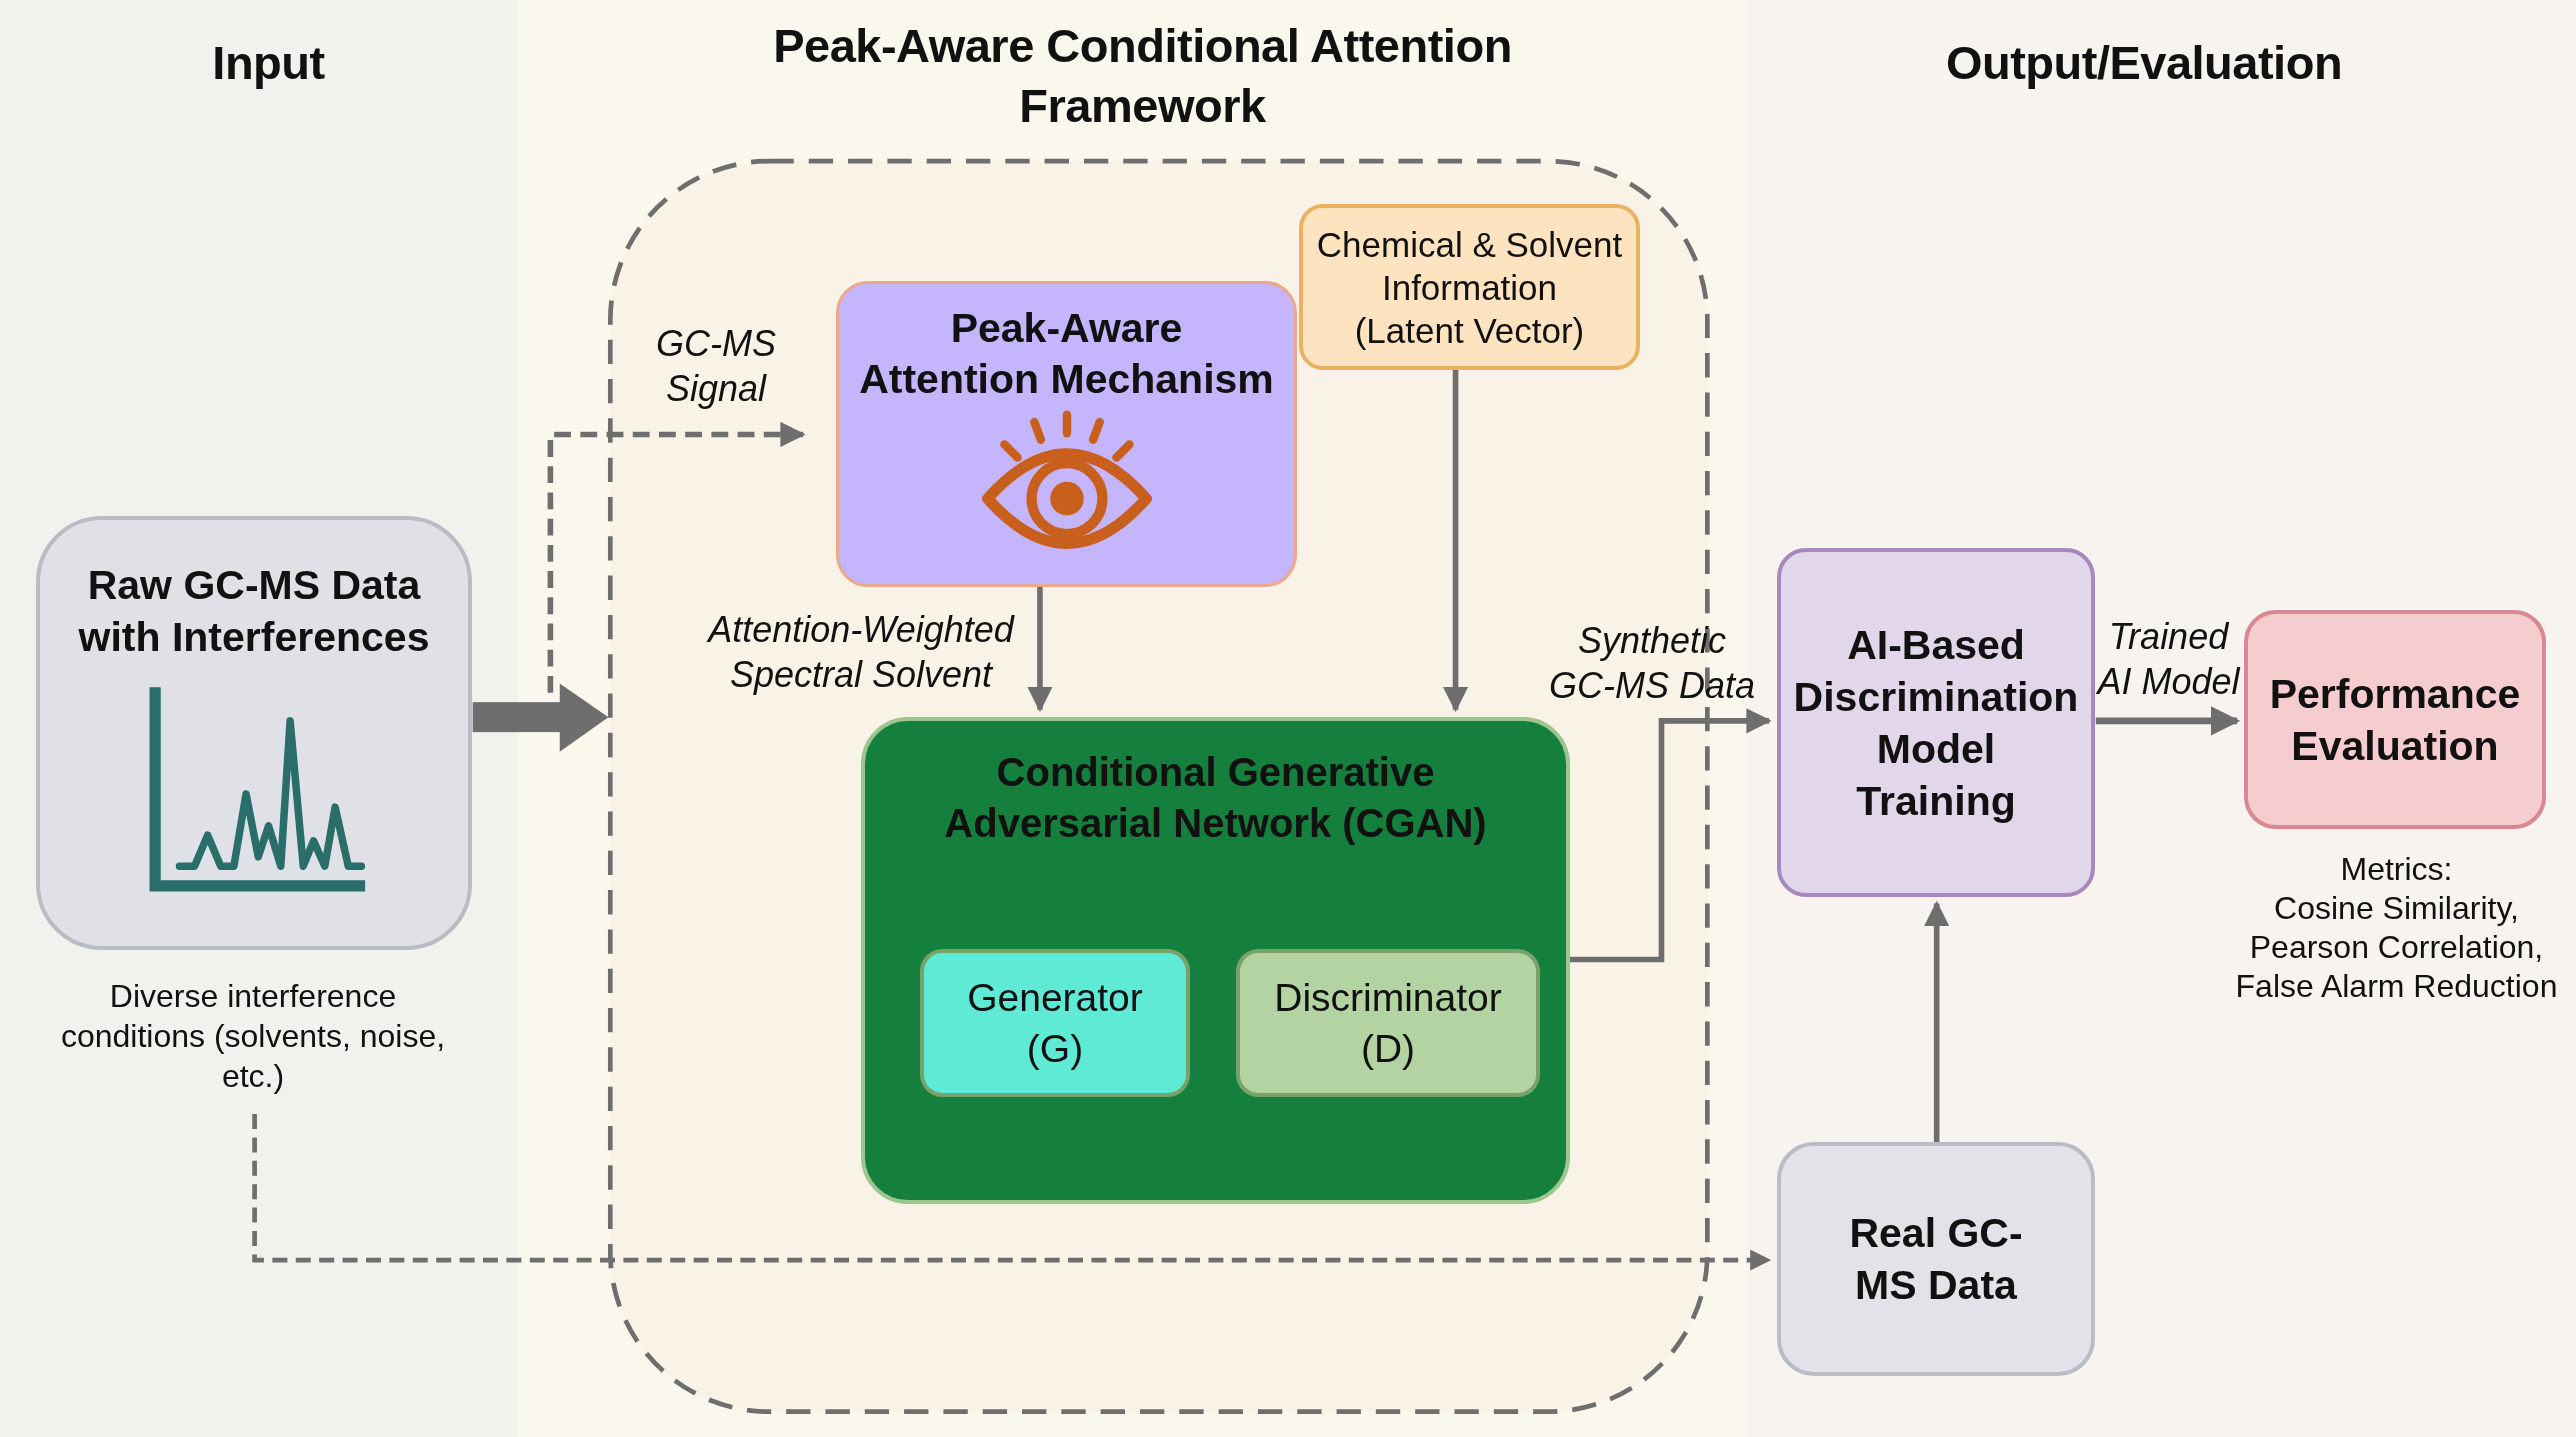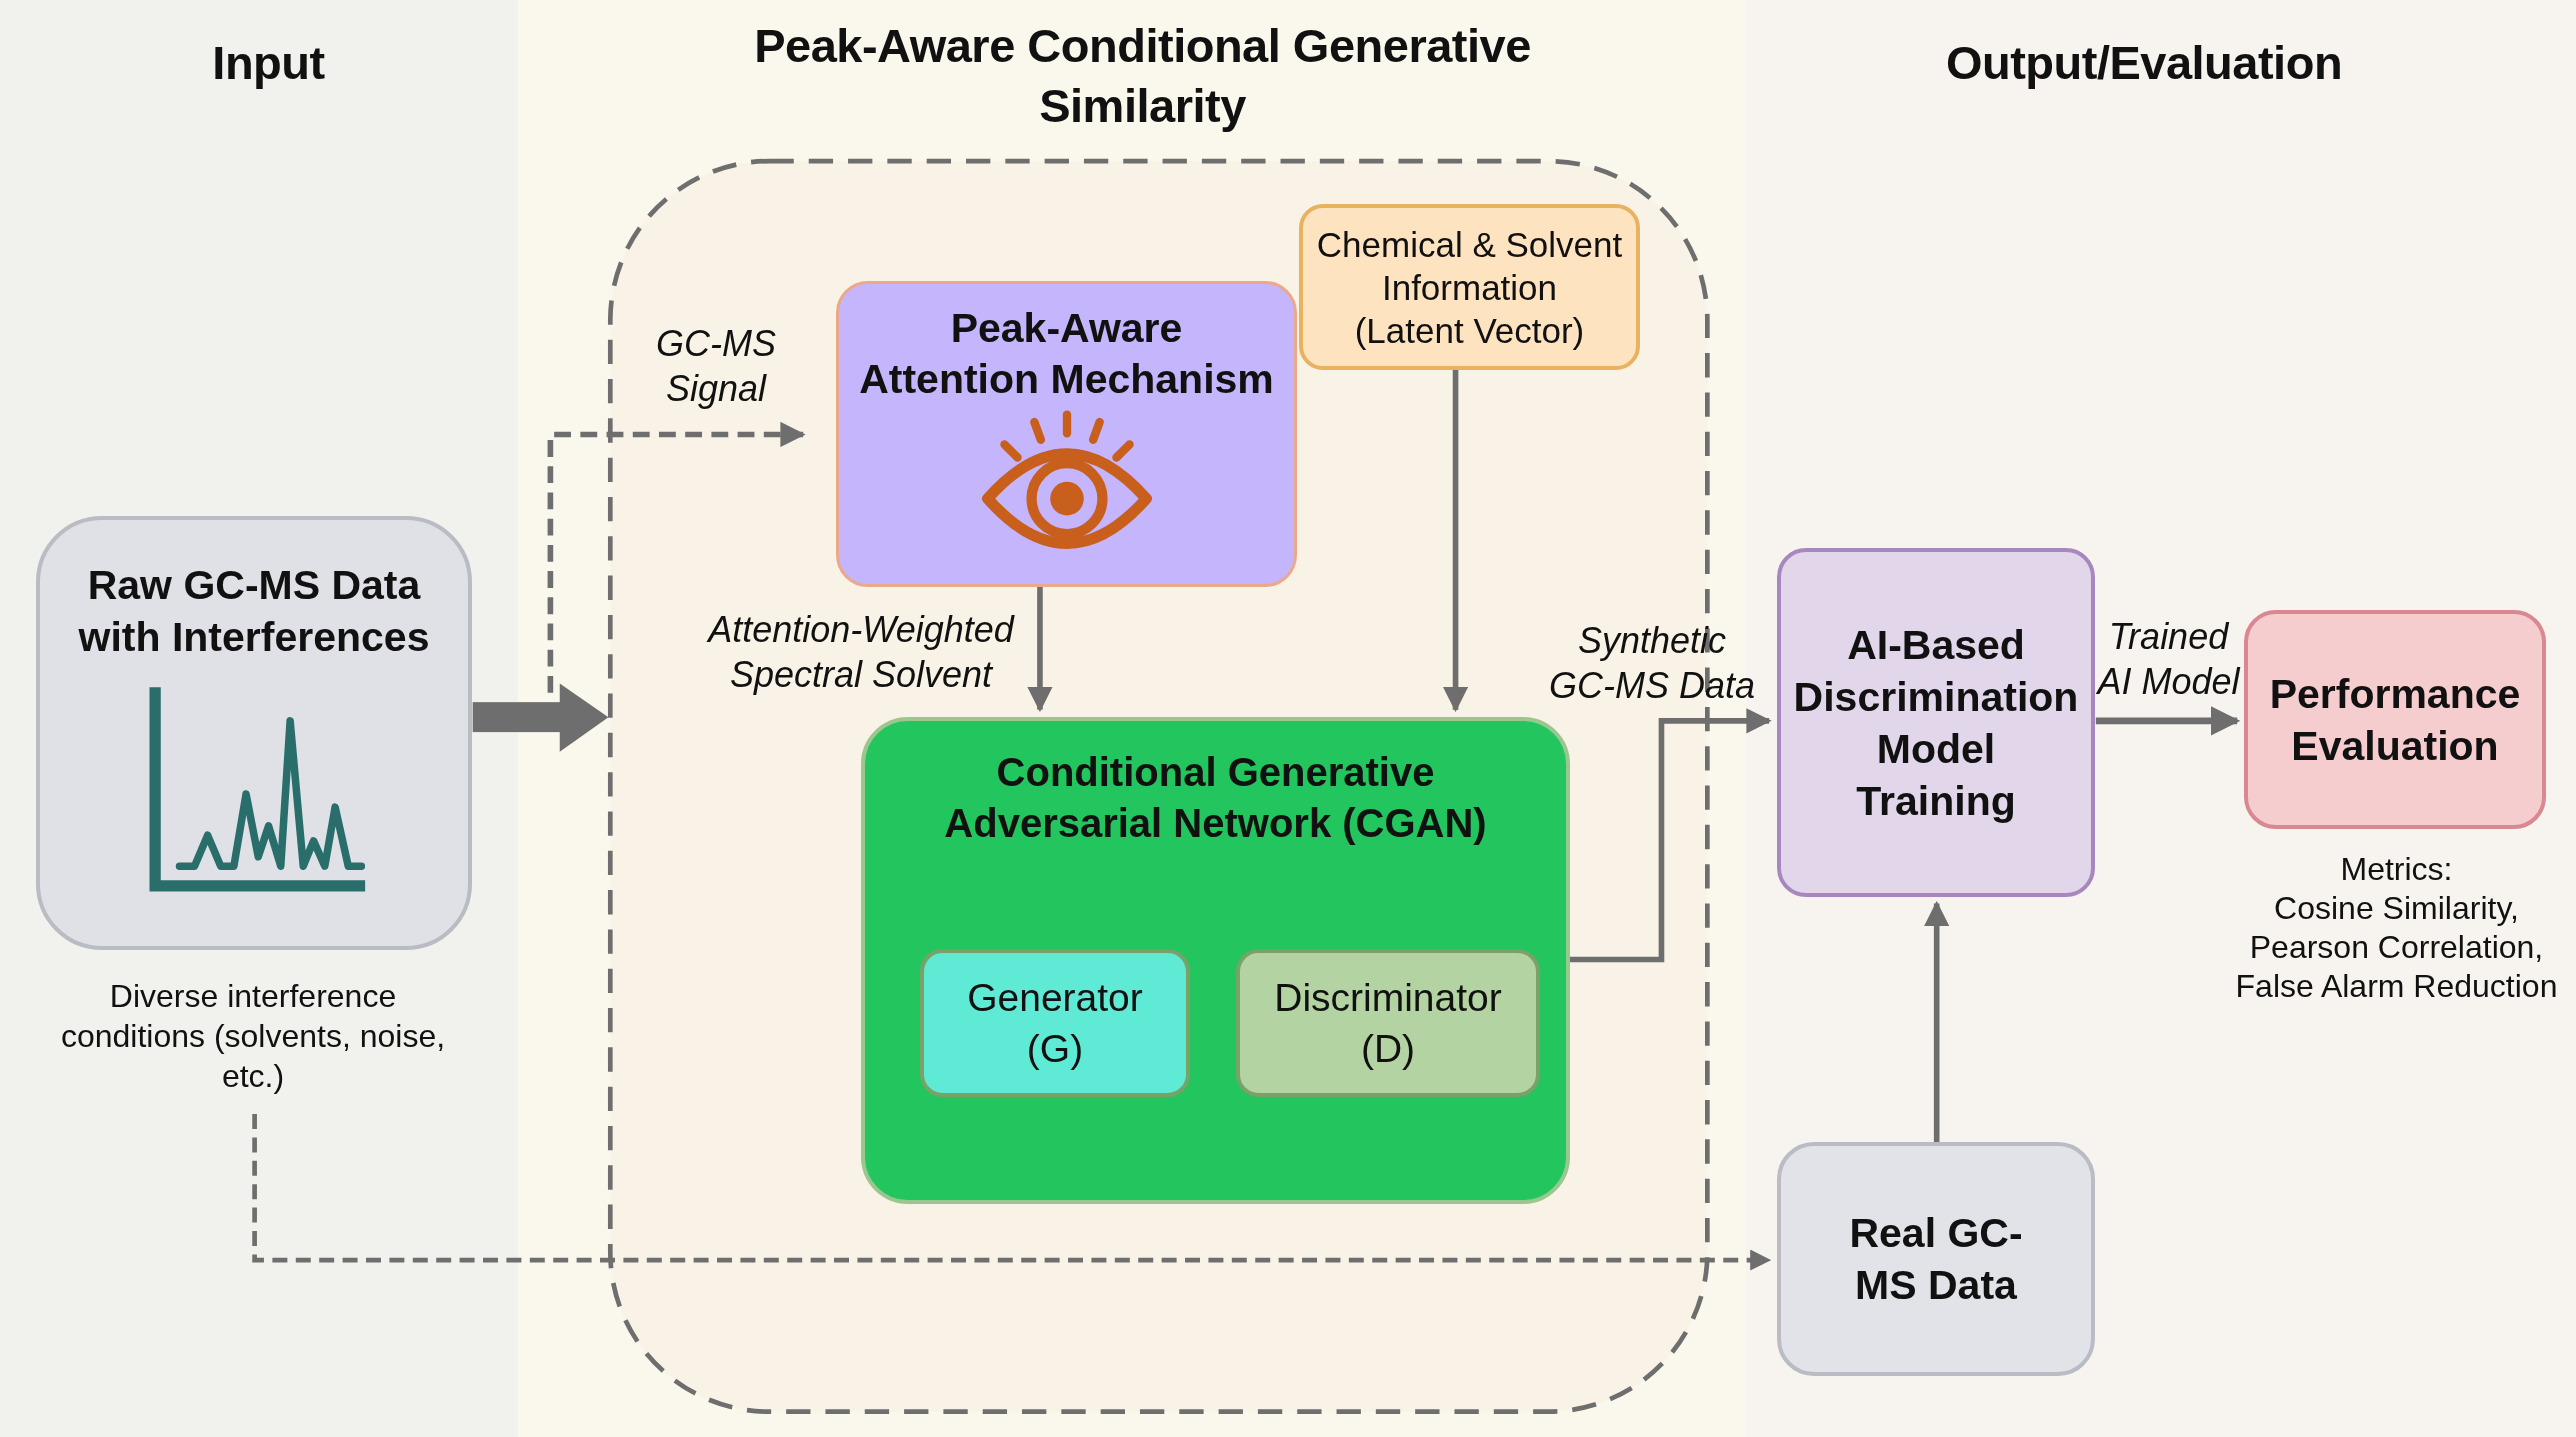--- a/index.html
+++ b/index.html
@@ -16,21 +16,21 @@
   svg.overlay { position:absolute; left:0; top:0; }
 </style>
 </head>
 <body>
 
 <div class="col col-input"></div>
 <div class="col col-frame"></div>
 <div class="col col-output"></div>
 
 <div class="heading" style="left:0;width:505px;top:33px;margin-left:16px;">Input</div>
-<div class="heading" style="left:693px;width:899px;top:16px;">Peak-Aware Conditional Generative Similarity</div>
+<div class="heading" style="left:693px;width:899px;top:16px;">Peak-Aware Conditional Attention Framework</div>
 <div class="heading" style="left:1835px;width:618px;top:33px;">Output/Evaluation</div>
 
 <svg class="overlay" width="2576" height="1438" viewBox="0 0 2752 1536">
   <defs>
     <marker id="ah" viewBox="0 0 10 10" refX="9" refY="5" markerWidth="5" markerHeight="5" orient="auto-start-reverse">
       <path d="M0,0 L10,5 L0,10 z" fill="#6e6e6e"></path>
     </marker>
     <marker id="ahs" viewBox="0 0 10 10" refX="9" refY="5" markerWidth="4.5" markerHeight="4.5" orient="auto-start-reverse">
       <path d="M0,0 L10,5 L0,10 z" fill="#6e6e6e"></path>
     </marker>
@@ -102,21 +102,21 @@
   <div>Chemical &amp; Solvent</div>
   <div>Information</div>
   <div>(Latent Vector)</div>
 </div>
 
 <div class="lbl ital" style="left:674px;width:374px;top:607px;font-size:36px;line-height:45px;">
   <div>Attention-Weighted</div>
   <div>Spectral Solvent</div>
 </div>
 
-<div class="box" style="left:861px;top:717px;width:709px;height:487px;border-radius:47px;background:#22c55e;border:4.7px solid #9cc68f;justify-content:flex-start;padding-top:26px;">
+<div class="box" style="left:861px;top:717px;width:709px;height:487px;border-radius:47px;background:#15803d;border:4.7px solid #9cc68f;justify-content:flex-start;padding-top:26px;">
   <div class="bold" style="font-size:40px;line-height:51px;">Conditional Generative</div>
   <div class="bold" style="font-size:40px;line-height:51px;">Adversarial Network (CGAN)</div>
 </div>
 
 <div class="box" style="left:920px;top:949px;width:270px;height:148px;border-radius:22.5px;background:#5eead4;border:4.7px solid #78a267;font-size:39px;line-height:51px;">
   <div>Generator</div>
   <div>(G)</div>
 </div>
 
 <div class="box" style="left:1236px;top:949px;width:304px;height:148px;border-radius:22.5px;background:#b3d4a2;border:4.7px solid #78a267;font-size:39px;line-height:51px;">

